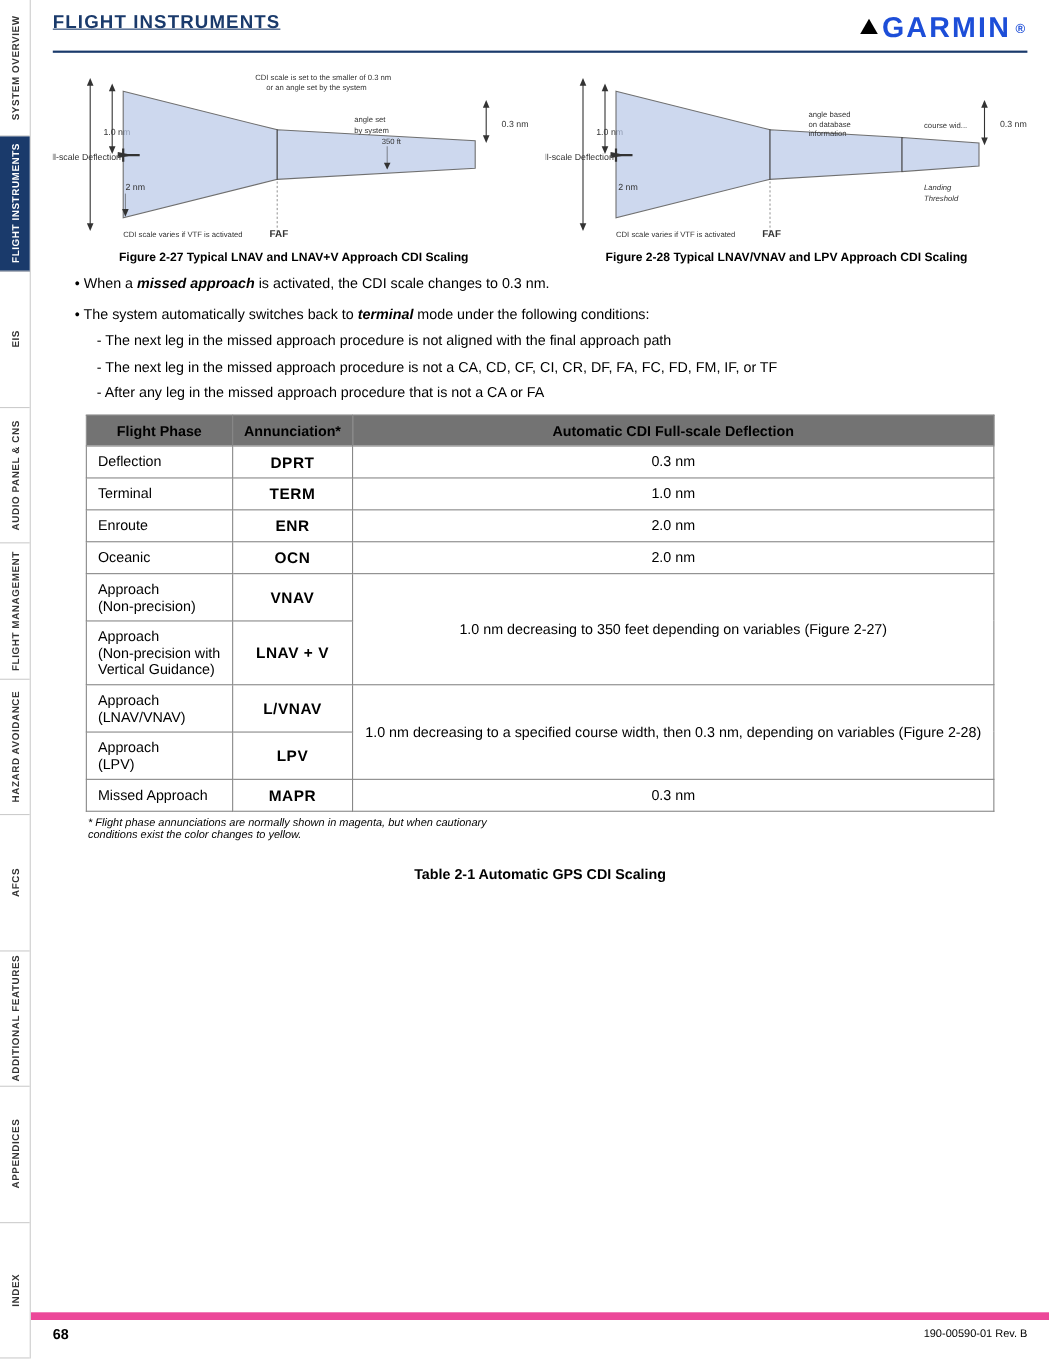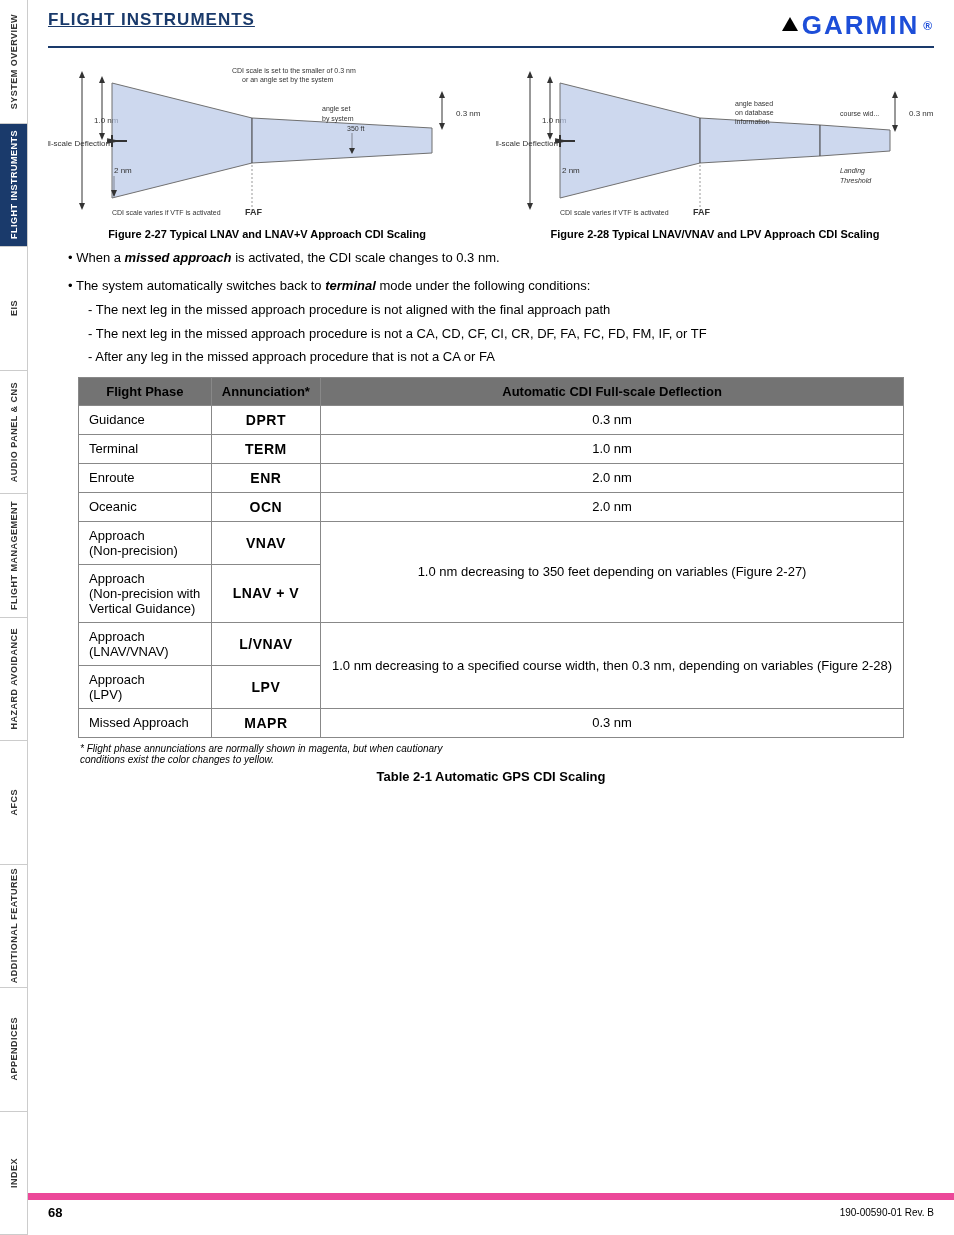--- a/index.html
+++ b/index.html
@@ -171,21 +171,21 @@
     .table-footnote {
       font-size: 10px;
       font-style: italic;
       margin-top: 5px;
       margin-left: 2px;
     }
     .table-title {
       text-align: center;
       font-weight: bold;
       font-size: 13px;
-      margin-top: 4px;
+      margin-top: 22px;
     }
 
     
     .footer {
       position: absolute;
       bottom: 15px;
       left: 28px;
       right: 0;
       padding: 0 20px;
       display: flex;
@@ -378,21 +378,21 @@
       <thead>
         <tr>
           <th>Flight Phase</th>
           <th>Annunciation*</th>
           <th>Automatic CDI Full-scale Deflection</th>
         </tr>
       </thead>
       <tbody>
 
         <tr>
-          <td>Guidance</td>
+          <td>Deflection</td>
           <td class="annunciation">DPRT</td>
           <td class="cdi-value">0.3 nm</td>
         </tr>
 
         <tr>
           <td>Terminal</td>
           <td class="annunciation">TERM</td>
           <td class="cdi-value">1.0 nm</td>
         </tr>
 

